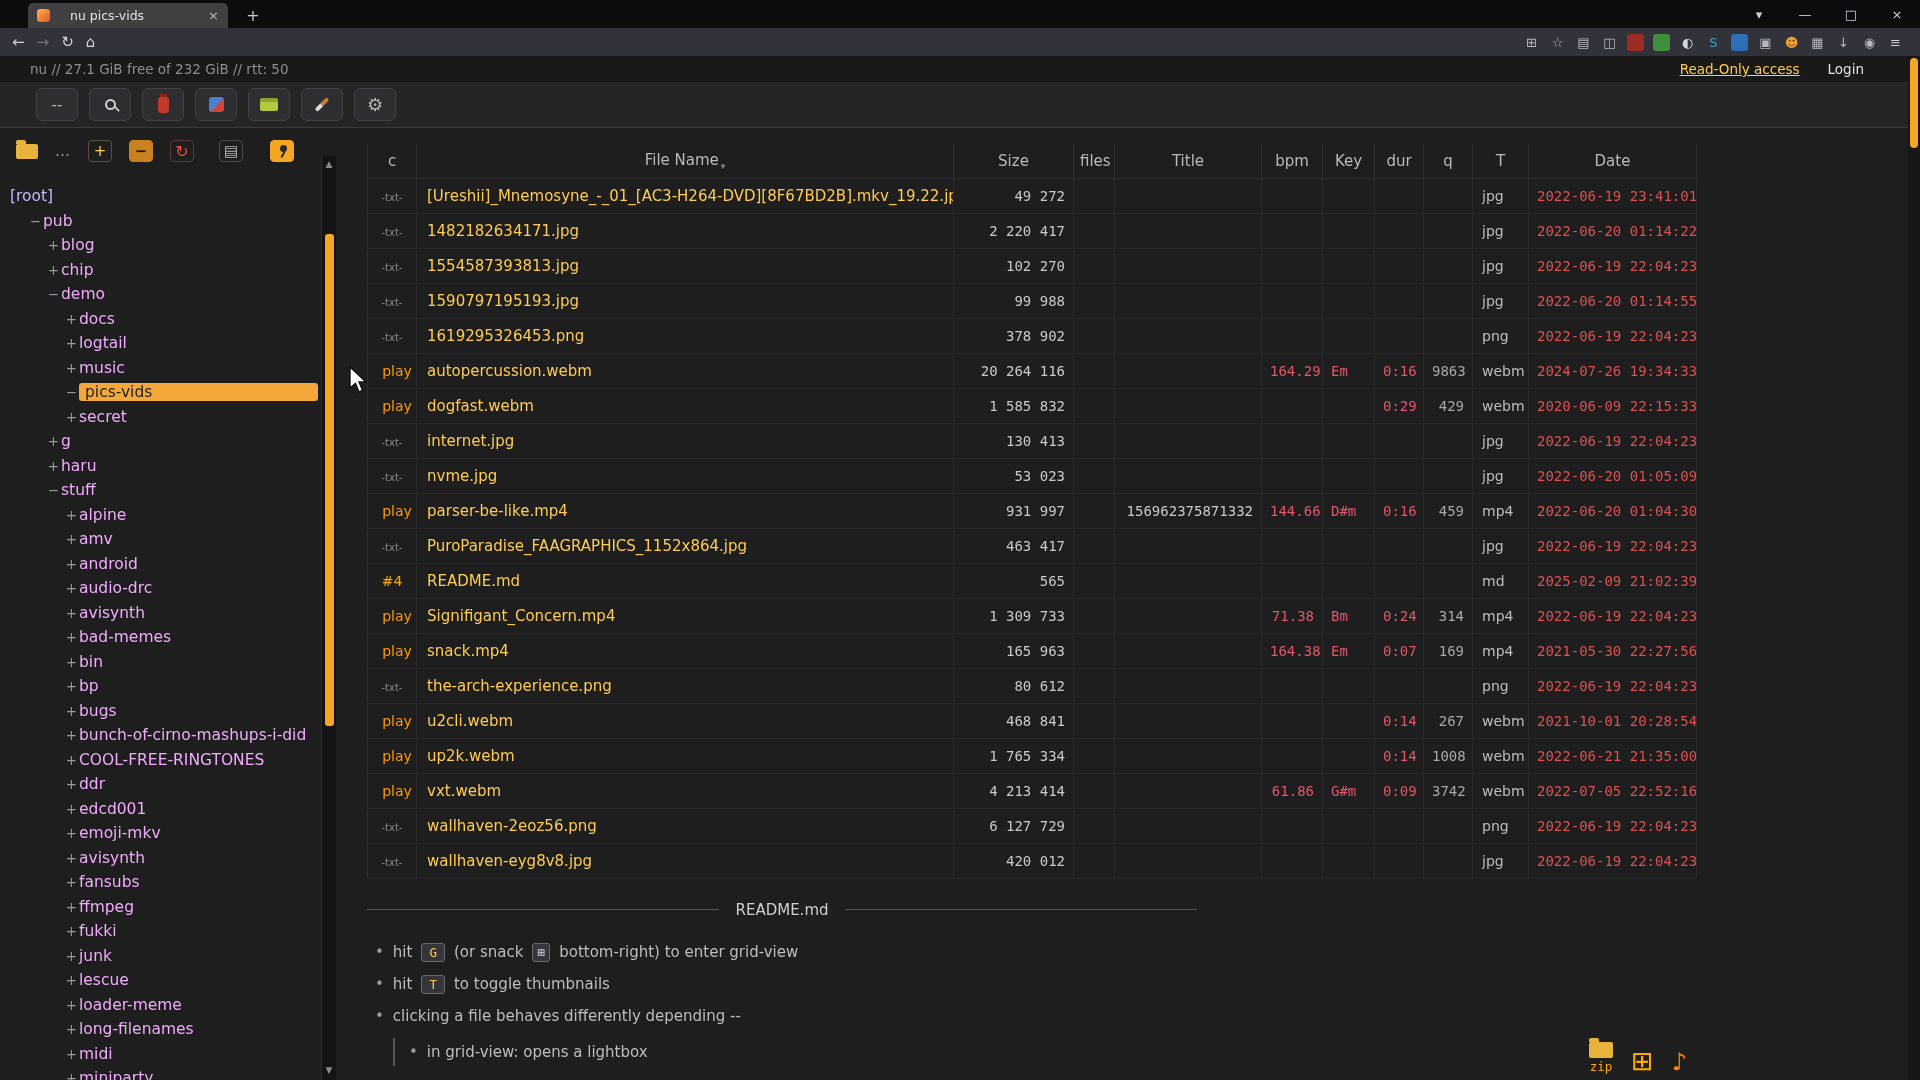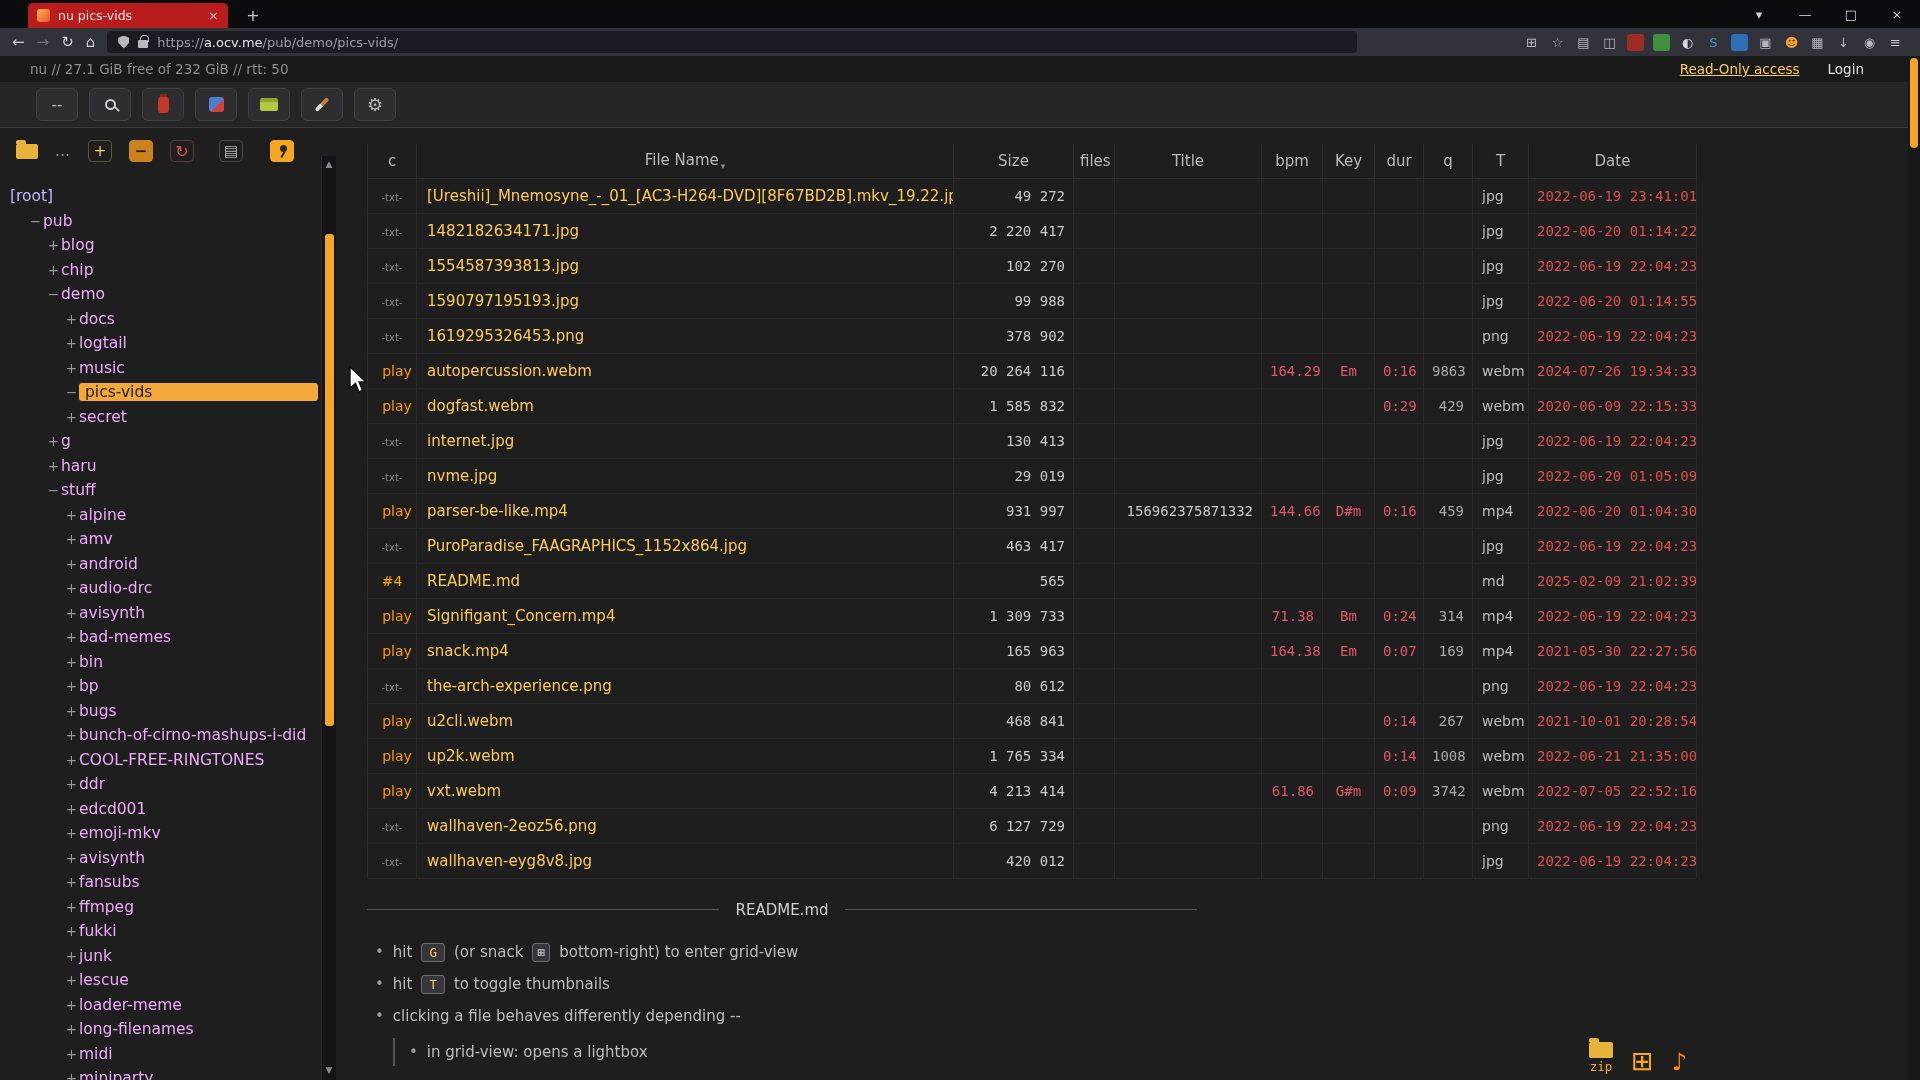--- a/index.html
+++ b/index.html
@@ -2,22 +2,22 @@
 <html><head>
 <meta charset="utf-8">
 <style>
   * { box-sizing: border-box; margin: 0; padding: 0; }
   html,body { width:1920px; height:1080px; overflow:hidden; background:#1e1e1e;
               font-family:"DejaVu Sans", sans-serif; position:relative; }
   a { text-decoration:none; }
 
   
   .tabbar { position:absolute; top:0; left:0; width:1920px; height:28px; background:#0c0c0f; }
-  .tab { position:absolute; left:28px; top:3px; width:200px; height:25px; background:#b91c1c;
-         border-radius:5px 5px 0 0; display:flex; align-items:center; gap:8px; padding:0 9px; }
+  .tab { position:absolute; left:28px; top:3px; width:200px; height:25px; background:#404040;
+         border-radius:5px 5px 0 0; display:flex; align-items:center; gap:20px; padding:0 9px; }
   .favicon { width:13px; height:13px; border-radius:3px; flex:0 0 13px;
              background:linear-gradient(135deg,#ffb347,#e2562e); }
   .tab-title { color:#e2e2e6; font-size:12.5px; flex:1; white-space:nowrap; overflow:hidden; }
   .tab-close { color:#b8b8bf; font-size:13px; }
   .newtab { position:absolute; left:240px; top:3px; width:26px; height:25px; color:#c6c6cc;
             font-size:16px; display:flex; align-items:center; justify-content:center; }
   .win-controls { position:absolute; right:0; top:0; height:28px; display:flex; }
   .winbtn { width:46px; height:28px; display:flex; align-items:center; justify-content:center;
             color:#cfcfd5; font-size:13px; }
 
@@ -106,21 +106,21 @@
   .sort { color:#8a8a8a; font-size:9px; margin-left:2px; vertical-align:sub; }
   td.col-c { text-align:center; padding:0 2px; }
   .caction { font-size:14px; }
   .k-play { color:#ff9900;margin-left:10px; }
   .k-txt  { color:#8a8a8a; font-size:10px; }
   .k-hash { color:#ffaa00; }
   td.col-name { padding-left:10px; }
   .fname { color:#ffcc55; }
   td.col-size, td.col-files, td.col-title { text-align:right; color:#c9c9c9; }
   td.col-bpm { text-align:right; color:#e0566b; }
-  td.col-key { text-align:center; color:#e0566b; }
+  td.col-key { text-align:left; color:#e0566b; }
   td.col-dur { text-align:right; color:#e0566b; }
   td.col-q { text-align:right; color:#a8a8a8; }
   td.col-t { text-align:left; color:#bdbdbd; font-size:14px; padding-left:9px; }
   td.col-date { color:#dc5050; padding-left:8px; }
 
   
   .readme { margin-top:22px; width:830px; color:#bdbdbd; }
   .readme-title { display:flex; align-items:center; gap:16px; font-size:15px; color:#cfcfcf; margin-bottom:24px; }
   .line { flex:1; height:1px; background:#565656; }
   .bullet { margin:13px 0; font-size:15px; display:flex; align-items:center; gap:9px; padding-left:8px; }
@@ -161,25 +161,20 @@
     <div class="winbtn">□</div>
     <div class="winbtn">×</div>
   </div>
 </div>
 
 <div class="navbar">
   <span class="navbtn">←</span>
   <span class="navbtn dim">→</span>
   <span class="navbtn">↻</span>
   <span class="navbtn">⌂</span>
-  <div class="urlbar">
-    <span class="shield"></span>
-    <span class="lock"></span>
-    <span class="url"><span class="scheme">https://</span><span class="host">a.ocv.me</span><span class="path">/pub/demo/pics-vids/</span></span>
-  </div>
   <div class="ext-icons">
 
   <span class="ext-icon" style="color: rgb(182, 182, 189);">⊞</span>
       <span class="ext-icon" style="color: rgb(182, 182, 189);">☆</span>
       <span class="ext-icon" style="color: rgb(182, 182, 189);">▤</span>
       <span class="ext-icon" style="color: rgb(182, 182, 189);">◫</span>
       <span class="ext-icon" style="background: rgb(157, 45, 34);"></span>
       <span class="ext-icon" style="background: rgb(63, 143, 63);"></span>
       <span class="ext-icon" style="color: rgb(216, 216, 220);">◐</span>
       <span class="ext-icon" style="color: rgb(58, 162, 199);">S</span>
@@ -570,21 +565,21 @@
           <td class="col-key mono"></td>
           <td class="col-dur mono"></td>
           <td class="col-q mono"></td>
           <td class="col-t">jpg</td>
           <td class="col-date mono">2022-06-19 22:04:23</td>
         </tr>
 
         <tr>
           <td class="col-c"><a class="caction k-txt">-txt-</a></td>
           <td class="col-name"><a class="fname">nvme.jpg</a></td>
-          <td class="col-size mono">29 019</td>
+          <td class="col-size mono">53 023</td>
           <td class="col-files mono"></td>
           <td class="col-title mono"></td>
           <td class="col-bpm mono"></td>
           <td class="col-key mono"></td>
           <td class="col-dur mono"></td>
           <td class="col-q mono"></td>
           <td class="col-t">jpg</td>
           <td class="col-date mono">2022-06-20 01:05:09</td>
         </tr>
 

